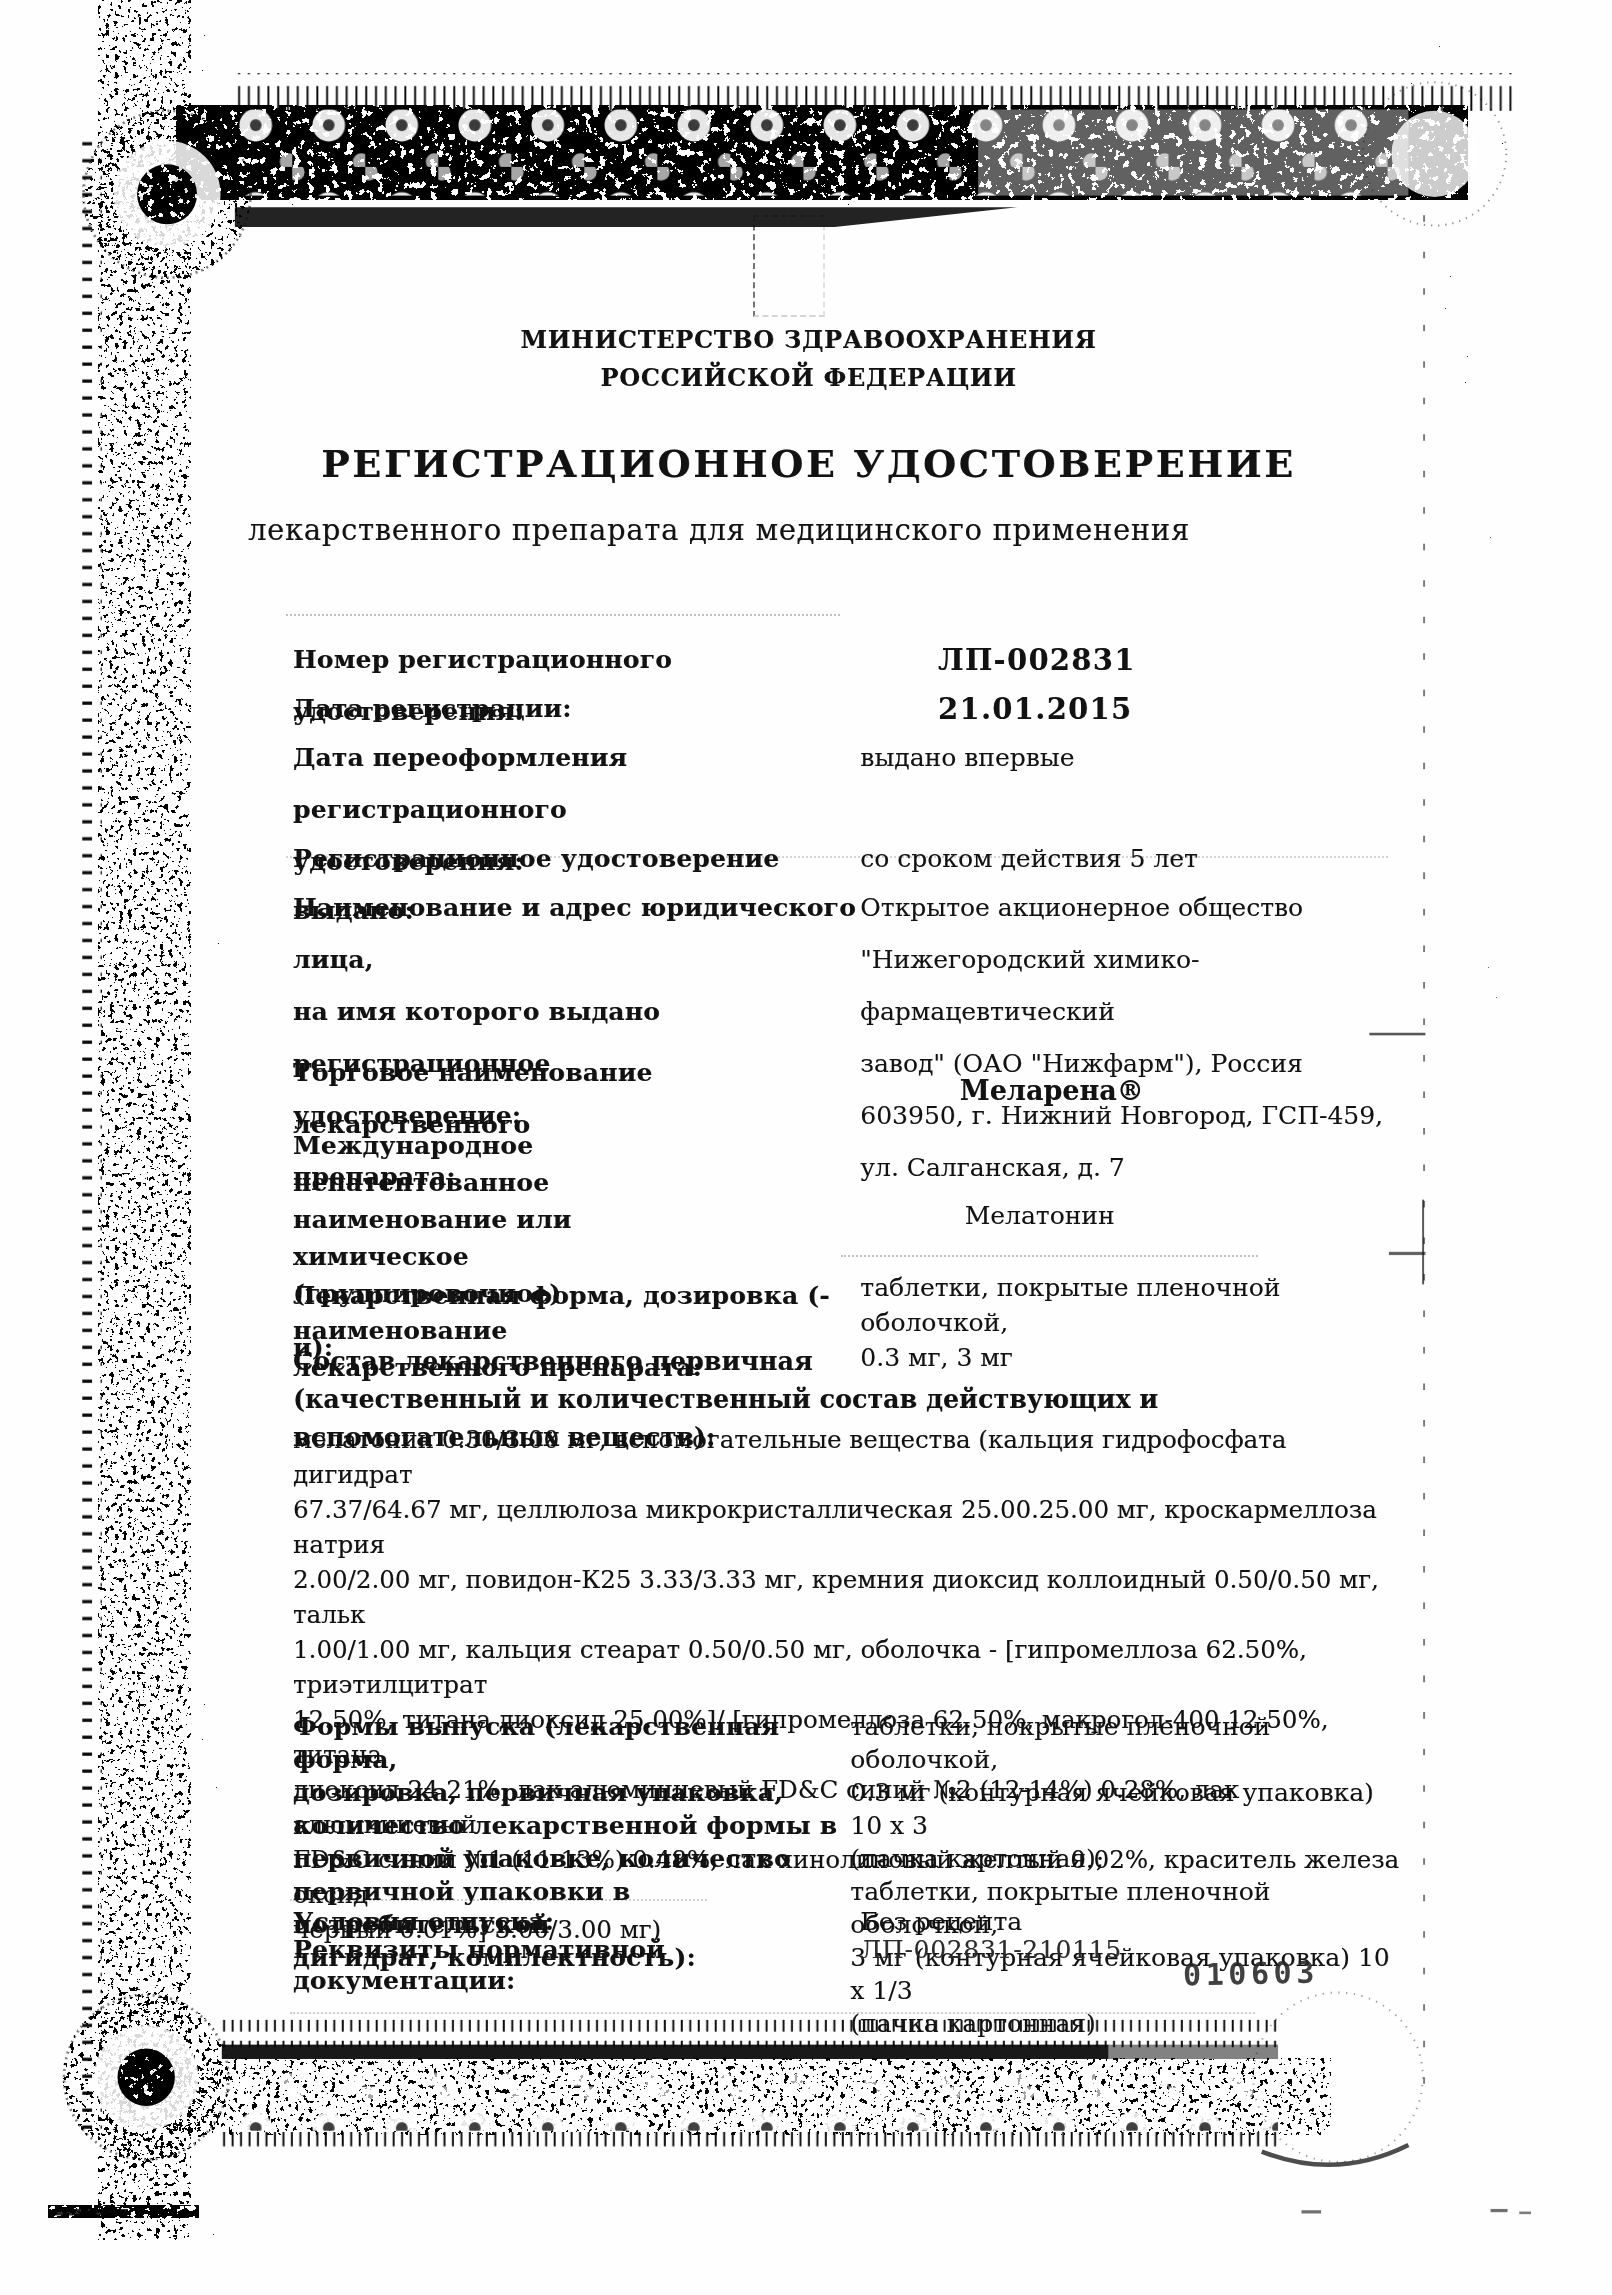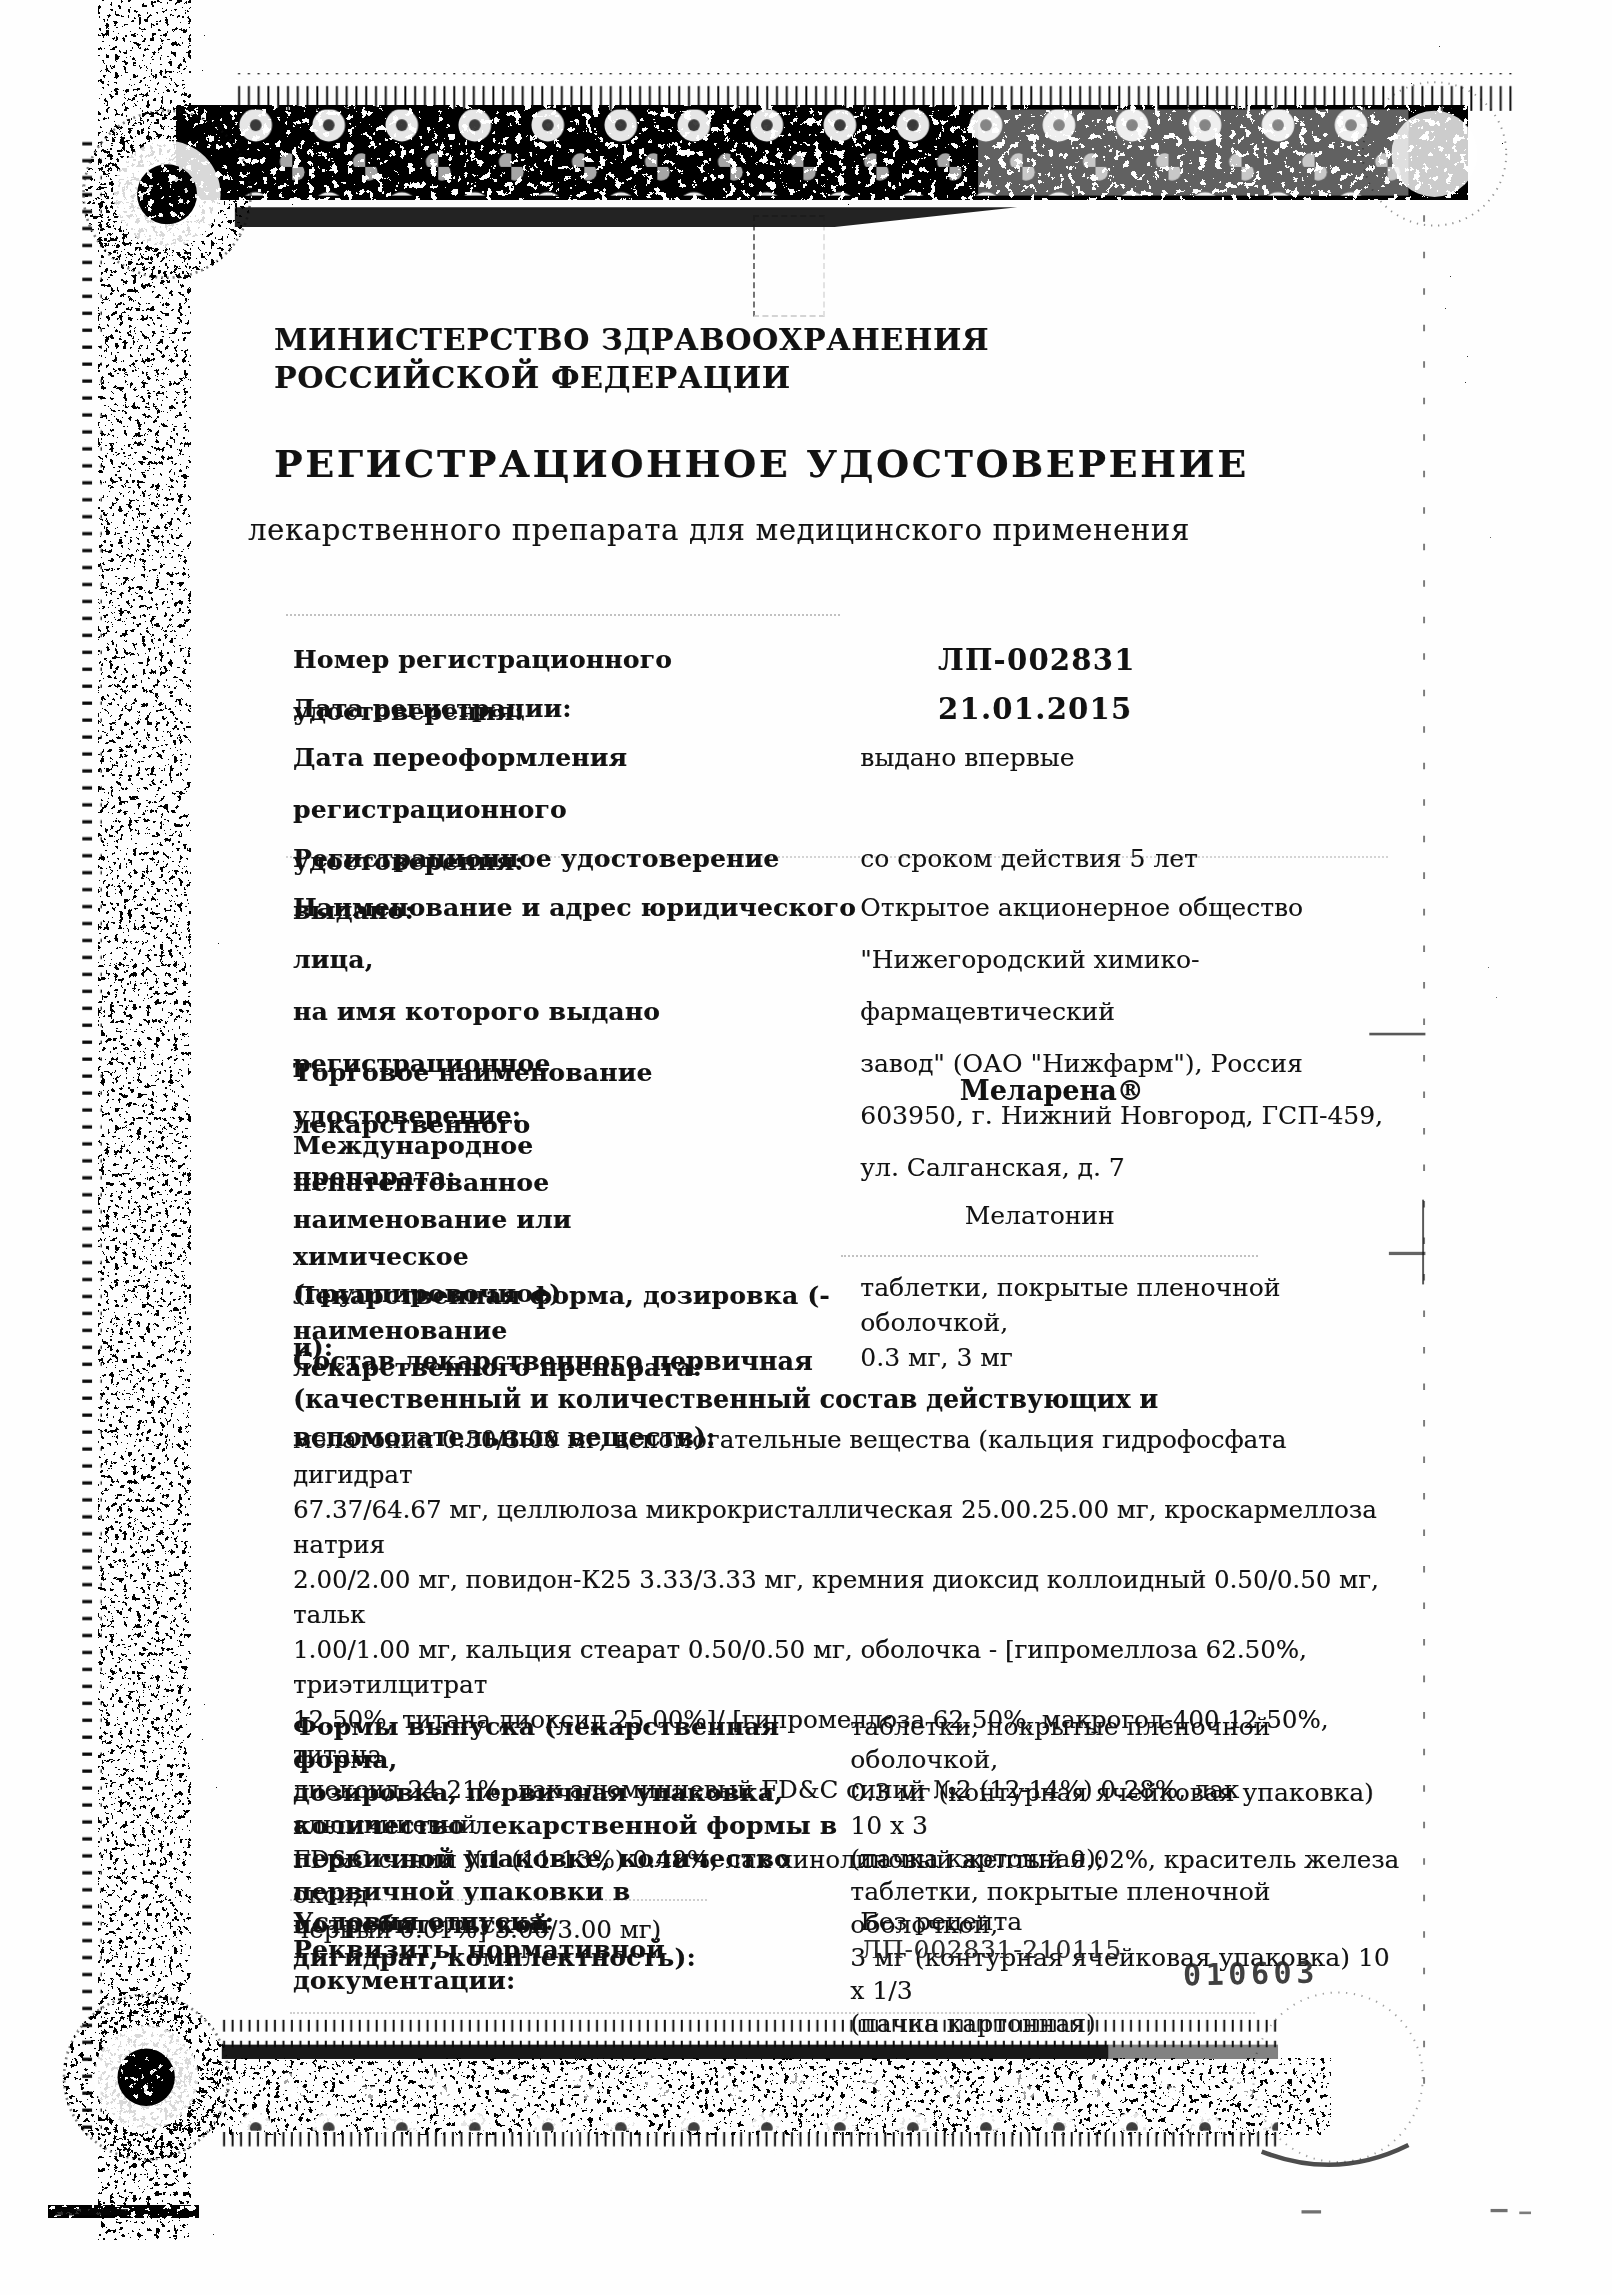--- a/index.html
+++ b/index.html
@@ -5,23 +5,23 @@
   html,body{margin:0;padding:0;background:#e8e8e8;}
   .page{
     position:relative;width:1612px;height:2295px;margin:0 auto;
     background:#fefefe;overflow:hidden;
     font-family:"DejaVu Serif","Liberation Serif",serif;
     color:#121212;
   }
   .border-svg{position:absolute;left:0;top:0;z-index:1;pointer-events:none;}
   .txt{position:absolute;z-index:2;text-shadow:0.4px 0.4px 0 rgba(0,0,0,.38);}
   
-  .ministry{left:274px;top:321px;width:1069px;
-    font-size:30px;font-weight:bold;line-height:38px;letter-spacing:0.7px;}
-  .doc-title{left:274px;top:441px;width:1069px;text-align:left;
+  .ministry{left:274px;top:321px;width:1069px;text-align:center;
+    font-size:24px;font-weight:bold;line-height:38px;letter-spacing:0.7px;}
+  .doc-title{left:274px;top:441px;width:1069px;text-align:center;
     font-size:38px;font-weight:bold;letter-spacing:2.6px;}
   .doc-subtitle{left:248px;top:513px;width:1122px;text-align:left;
     font-size:29px;letter-spacing:0.7px;}
   .emblem{position:absolute;z-index:2;left:753px;top:215px;width:68px;height:98px;
     border:2px dashed rgba(25,25,25,.6);border-right-color:rgba(25,25,25,.12);
     border-bottom-color:rgba(25,25,25,.18);}
   
   .row{position:absolute;z-index:2;left:293px;width:1102px;display:flex;align-items:flex-start;}
   .lbl{width:574px;font-weight:bold;font-size:25px;line-height:52px;letter-spacing:0.2px;
     text-shadow:0.4px 0.4px 0 rgba(0,0,0,.38);}

